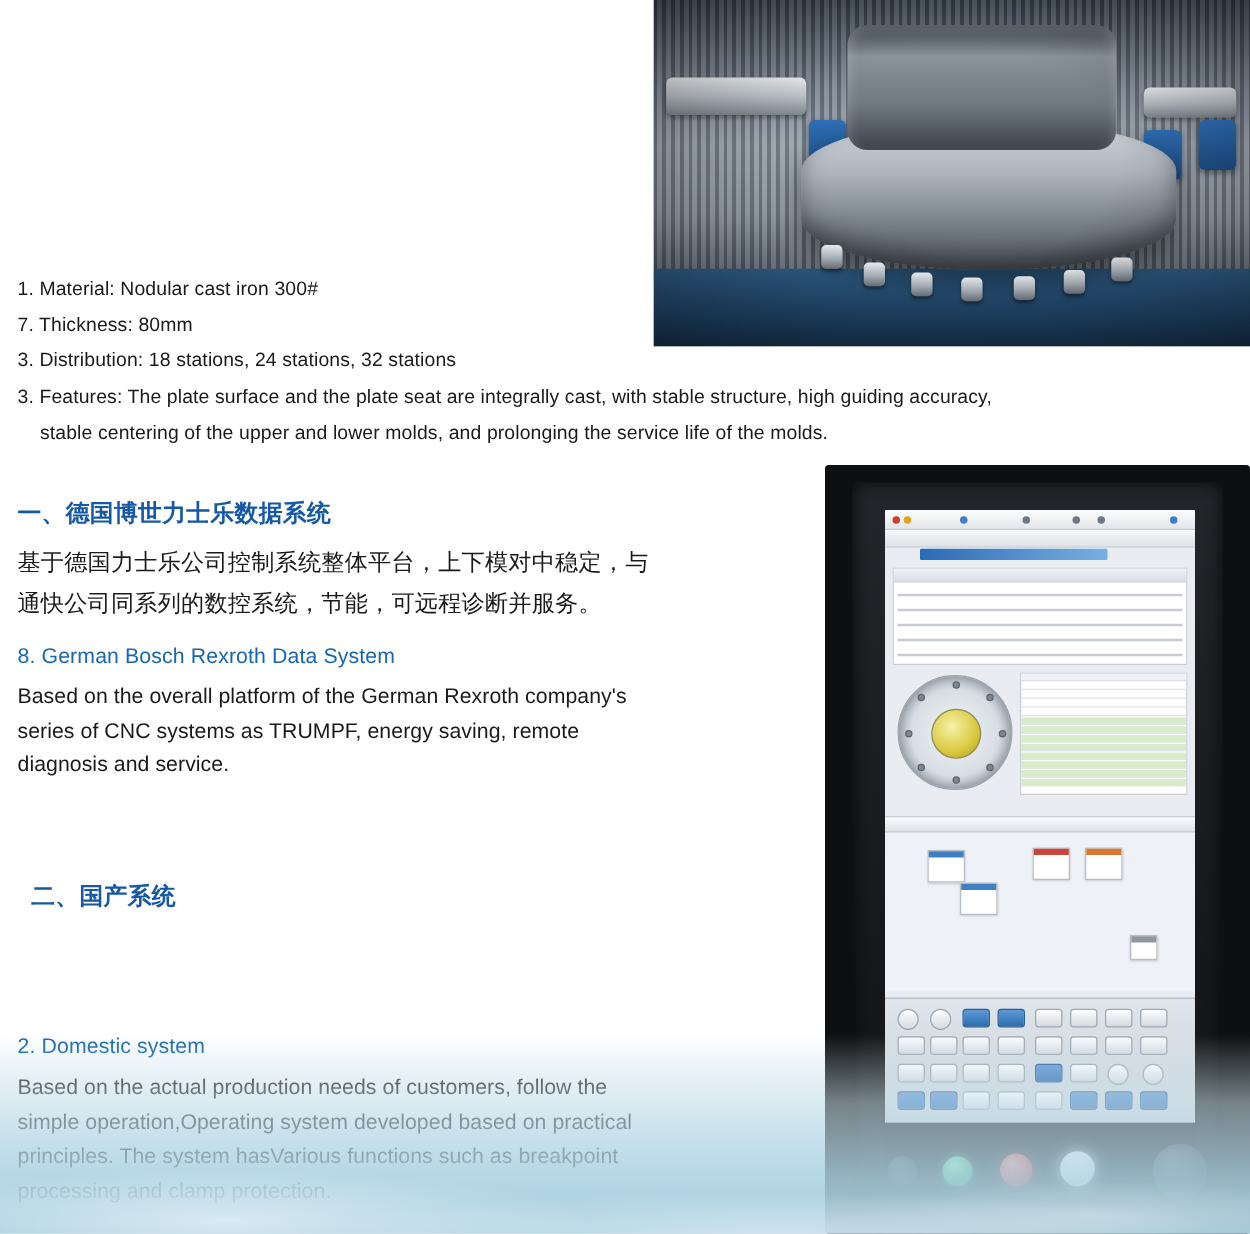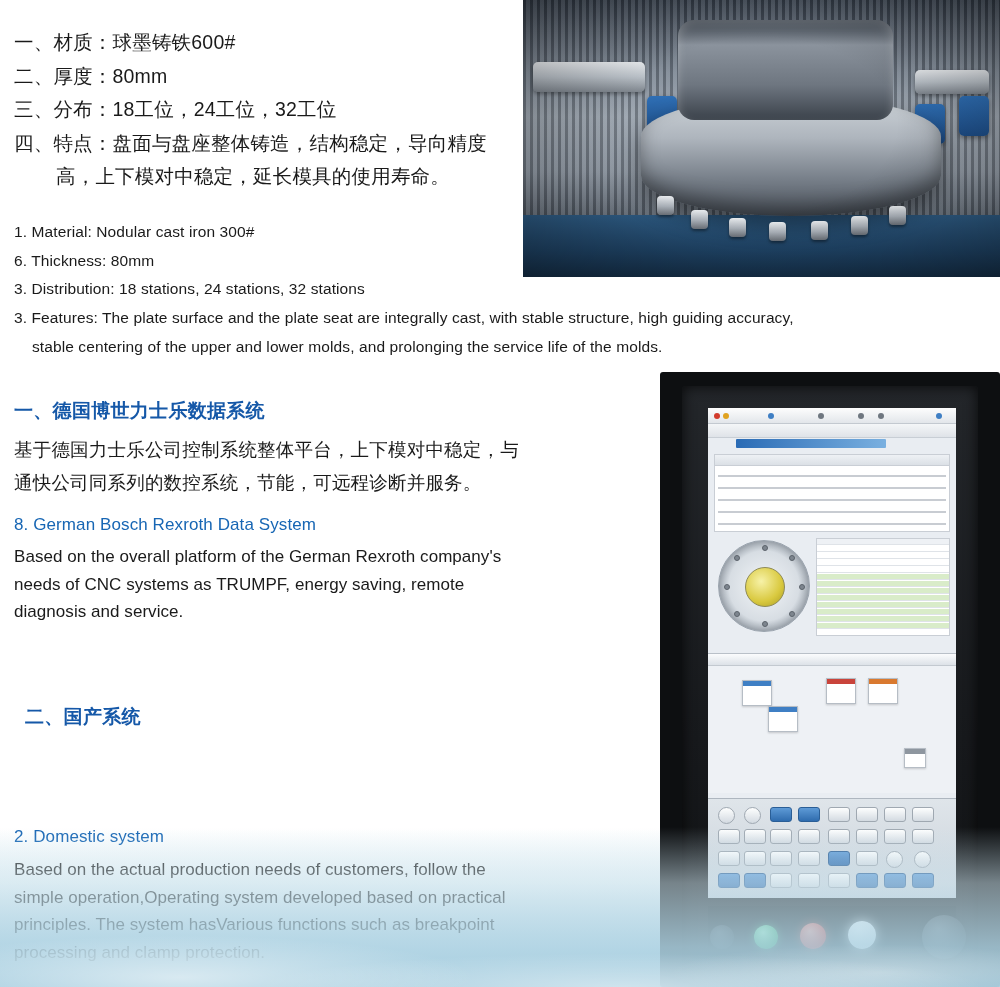--- a/index.html
+++ b/index.html
@@ -260,31 +260,24 @@
     border-radius: 50%;
     background: radial-gradient(circle at 38% 32%, #4a5057, #22262a 60%, #101316 100%);
     box-shadow: 0 2px 5px rgba(0,0,0,0.6);
   }
 </style>
 </head>
 <body>
 
 <div id="page">
 
-  <div class="cn-list">
-    <div class="cn-line">一、材质：球墨铸铁600#</div>
-    <div class="cn-line">二、厚度：80mm</div>
-    <div class="cn-line">三、分布：18工位，24工位，32工位</div>
-    <div class="cn-line">四、特点：盘面与盘座整体铸造，结构稳定，导向精度</div>
-    <div class="cn-line indent">高，上下模对中稳定，延长模具的使用寿命。</div>
-  </div>
 
   <div class="en-list">
     <div class="en-line">1. Material: Nodular cast iron 300#</div>
-    <div class="en-line">6. Thickness: 80mm</div>
+    <div class="en-line">7. Thickness: 80mm</div>
     <div class="en-line">3. Distribution: 18 stations, 24 stations, 32 stations</div>
     <div class="en-line">3. Features: The plate surface and the plate seat are integrally cast, with stable structure, high guiding accuracy,</div>
     <div class="en-line indent">stable centering of the upper and lower molds, and prolonging the service life of the molds.</div>
   </div>
 
   <div class="photo-top">
     <div class="bg"></div>
     <div class="stripes"></div>
     <div class="blue-base"></div>
 
@@ -309,21 +302,21 @@
   </div>
 
   <div class="h-cn" style="left:14px; top:398px;">一、德国博世力士乐数据系统</div>
   <div class="p-cn" style="left:14px; top:434px; width:600px;">
     <div>基于德国力士乐公司控制系统整体平台，上下模对中稳定，与</div>
     <div>通快公司同系列的数控系统，节能，可远程诊断并服务。</div>
   </div>
   <div class="h-en" style="left:14px; top:515px;">8. German Bosch Rexroth Data System</div>
   <div class="p-en" style="left:14px; top:543px; width:600px;">
     <div>Based on the overall platform of the German Rexroth company's</div>
-    <div>needs of CNC systems as TRUMPF, energy saving, remote</div>
+    <div>series of CNC systems as TRUMPF, energy saving, remote</div>
     <div>diagnosis and service.</div>
   </div>
 
   <div class="h-cn" style="left:14px; top:704px;margin-left:11px;">二、国产系统</div>
   <div class="h-en" style="left:14px; top:827px;">2. Domestic system</div>
   <div class="p-en" style="left:14px; top:856px; width:600px;">
     <div>Based on the actual production needs of customers, follow the</div>
     <div>simple operation,Operating system developed based on practical</div>
     <div>principles. The system hasVarious functions such as breakpoint</div>
     <div>processing and clamp protection.</div>

